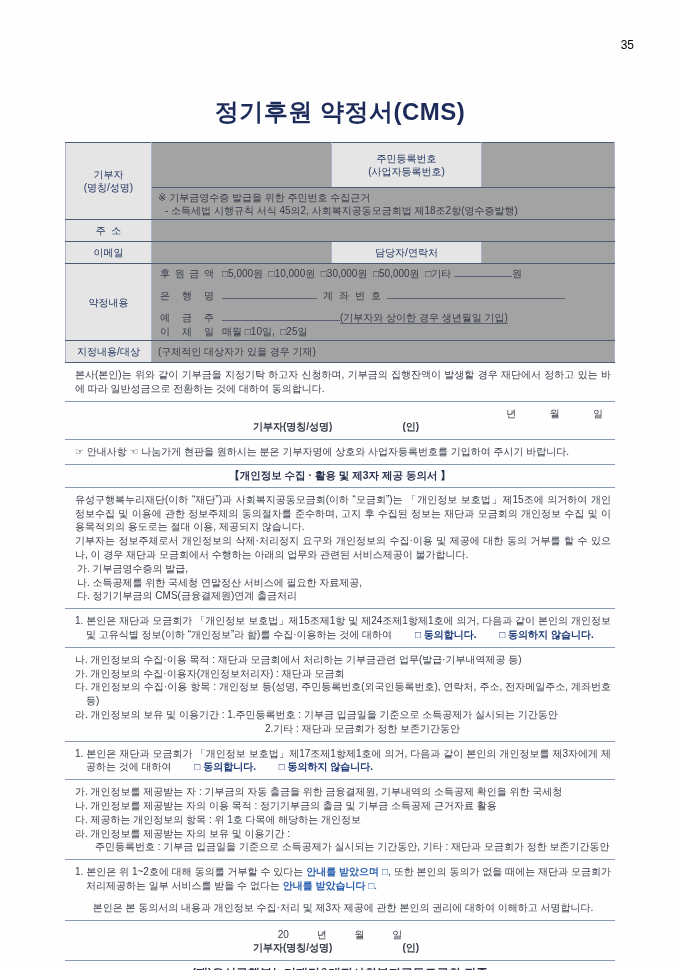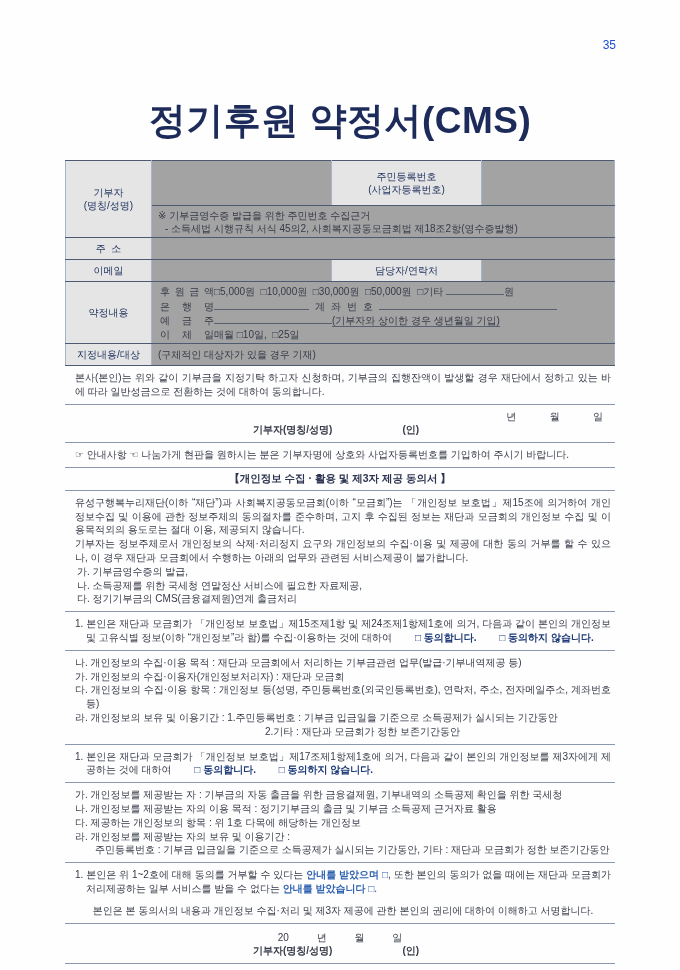--- a/index.html
+++ b/index.html
@@ -1,34 +1,34 @@
 <!DOCTYPE html>
 <html><head>
 <meta charset="utf-8">
 <style>
   html,body { margin:0; padding:0; }
   body { background:#ffffff; font-family:"Liberation Sans","DejaVu Sans",sans-serif; color:#363a47; }
   .page { position:relative; width:680px; height:970px; background:#fefefe; overflow:hidden; }
-  .pageno { position:absolute; top:38px; right:64px; font-size:12px; color:#1d4ed8; }
+  .pageno { position:absolute; top:38px; right:46px; font-size:12px; color:#000000; }
   .doc { position:absolute; left:65px; top:0; width:550px; }
-  .title { margin-top:96px; text-align:center; font-size:37px; font-weight:bold; color:#1c2b5a; letter-spacing:0.5px; }
+  .title { margin-top:96px; text-align:center; font-size:24px; font-weight:bold; color:#1c2b5a; letter-spacing:0.5px; }
 
   
   table.form { border-collapse:collapse; width:100%; margin-top:14px; border:1.5px solid #4d5a72; }
   table.form td { border-left:1px solid #a9b4c6; border-right:1px solid #a9b4c6;
                   border-top:1px solid #4d5a72; border-bottom:1px solid #4d5a72;
                   font-size:10px; padding:2px 6px; vertical-align:middle; line-height:13px; }
   td.lbl { background:#e5e5e5; color:#21335f; text-align:center; }
   td.val { background:#a3a3a3; }
   .note-line { font-size:10px; line-height:13px; }
   .note-line.sub { padding-left:7px; }
 
   .plg-line { white-space:nowrap; line-height:13.5px; padding-left:2px; }
-  .plabel { display:inline-block; width:54px; text-align:justify; text-align-last:justify; margin-right:0; }
-  .plabel2 { display:inline-block; width:58px; text-align:justify; text-align-last:justify; margin:0 6px; }
+  .plabel { display:inline-block; width:54px; text-align:justify; text-align-last:justify; margin-right:8px; }
+  .plabel2 { display:inline-block; width:58px; text-align:justify; text-align-last:justify; margin:8px 6px; }
   .pre { white-space:pre-wrap; }
   .blank { display:inline-block; border-bottom:1px solid #596070; height:10px; vertical-align:baseline; }
   .w58 { width:58px; } .w95 { width:95px; } .w180 { width:178px; } .w118 { width:118px; }
   .uline { border-bottom:1px solid #596070; }
 
   
   .sec { border-bottom:1px solid #8a99b0; padding:5px 2px; font-size:10px; line-height:13.8px; }
   .pad { padding-left:10px; padding-right:4px; }
   .just { text-align:justify; }
   .hang { padding-left:11px; text-indent:-11px; text-align:justify; }

